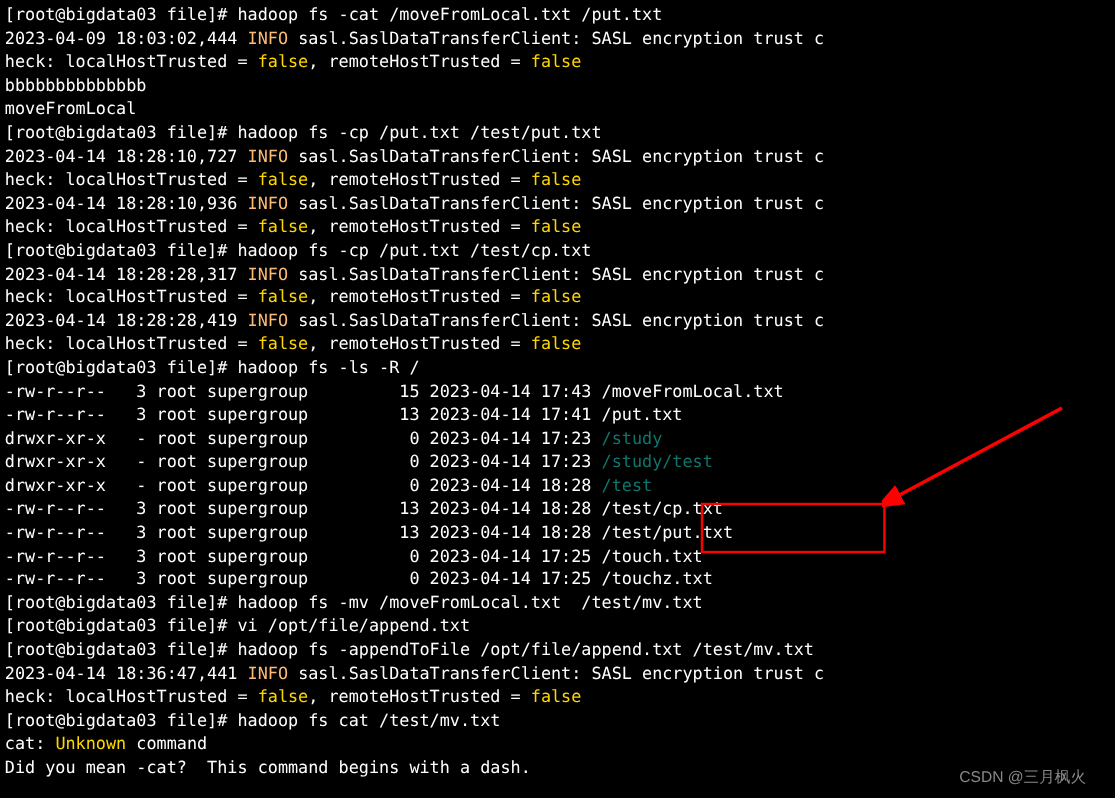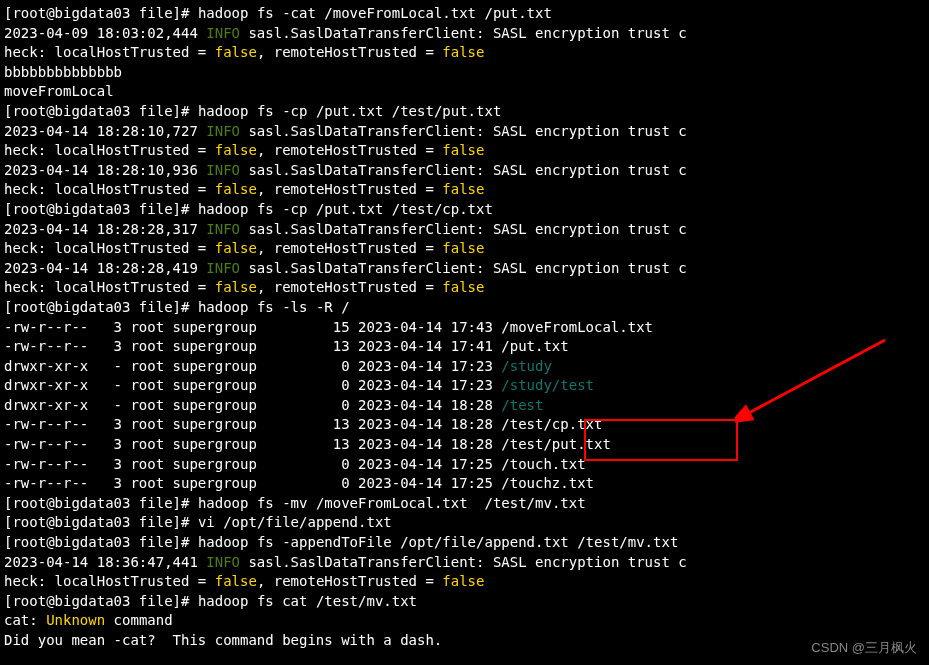--- a/index.html
+++ b/index.html
@@ -9,37 +9,37 @@
       font-family: 'Consolas', 'Monaco', monospace;
       font-size: 14px;
       line-height: 1.4;
       padding: 4px;
       width: 929px;
       height: 665px;
       overflow: hidden;
       position: relative;
     }
     .line { white-space: pre; }
-    .cyan { color: #4d7c0f; }
+    .cyan { color: #fdba74; }
     .yellow { color: #ffd700; }
     .blue { color: #0f766e; }
     .white { color: #fff; text-align: center; }
     .highlight-box {
       border: 2px solid #ff0000;
       position: absolute;
       pointer-events: none;
     }
     .arrow-svg {
       position: absolute;
       pointer-events: none;
     }
     .watermark {
       position: absolute;
       bottom: 8px;
-      right: 12px;
+      right: 24px;
       color: #888;
       font-size: 13px;
       font-family: 'Microsoft YaHei', sans-serif;
     }
   </style>
 </head>
 <body>
 
 <div class="line"><span class="white">[root@bigdata03 file]# </span><span>hadoop fs -cat /moveFromLocal.txt /put.txt</span></div>
 <div class="line"><span>2023-04-09 18:03:02,444 </span><span class="cyan">INFO</span><span> sasl.SaslDataTransferClient: SASL encryption trust c</span></div>

